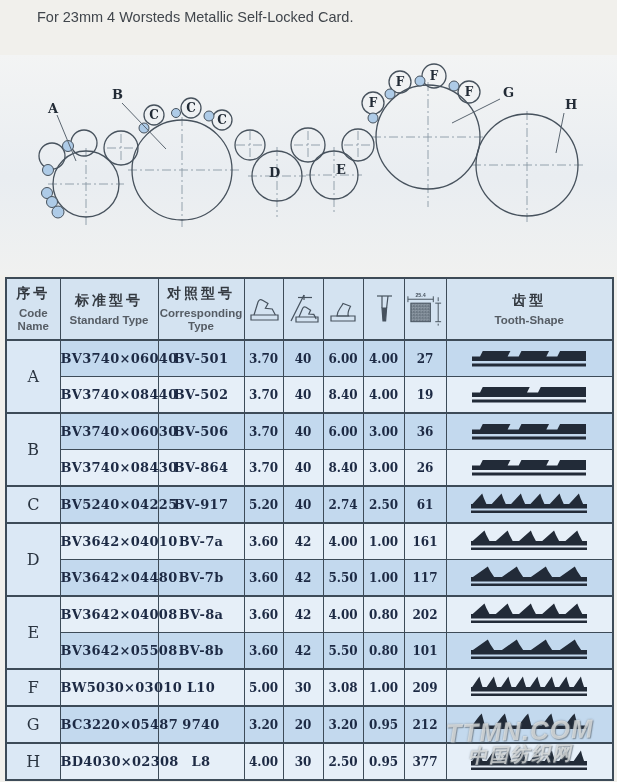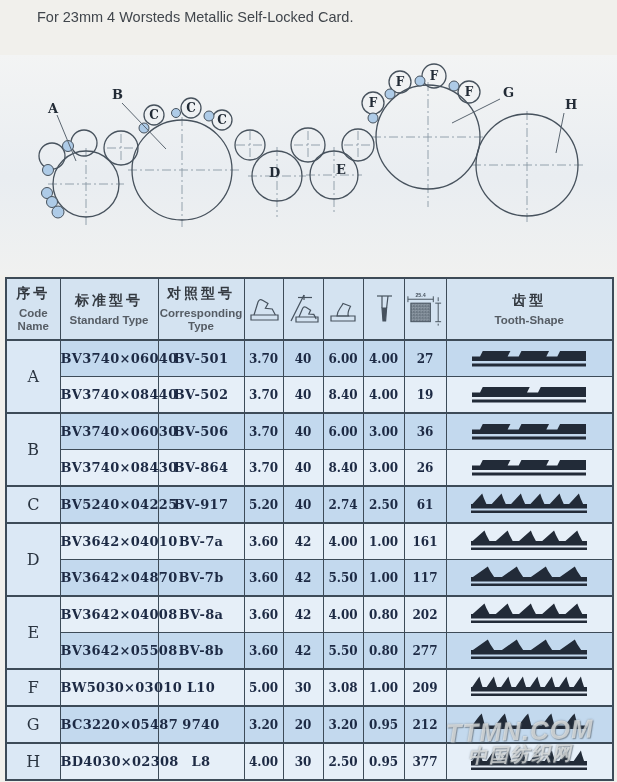--- a/index.html
+++ b/index.html
@@ -335,21 +335,21 @@
               <polygon points="0.5,13 13.456,1.5 15.312,6 19.023999999999997,13" fill="#222b38"></polygon>
               <polygon points="23.7,13 36.656,1.5 38.512,6 42.224,13" fill="#222b38"></polygon>
               <polygon points="46.9,13 59.855999999999995,1.5 61.711999999999996,6 65.42399999999999,13" fill="#222b38"></polygon>
               <polygon points="70.1,13 83.056,1.5 84.91199999999999,6 88.624,13" fill="#222b38"></polygon>
               <polygon points="93.3,13 106.256,1.5 108.112,6 111.824,13" fill="#222b38"></polygon>
               <rect x="0" y="12" width="116" height="4.5" fill="#222b38"></rect>
               <rect x="0" y="18.5" width="116" height="2.5" fill="#222b38"></rect>
             </svg></td>
         </tr>
         <tr class="dark">
-          <td class="model-cell">BV3642×04870</td>
+          <td class="model-cell">BV3642×04480</td>
           <td class="model-cell">BV-7b</td>
           <td class="value-cell">3.60</td>
           <td class="value-cell">42</td>
           <td class="value-cell">5.50</td>
           <td class="value-cell">1.00</td>
           <td class="value-cell">117</td>
           <td class="tooth-cell"><svg width="116" height="22" viewBox="0 0 116 22">
               <polygon points="0.5,13 16.82,1.5 19.14,6 23.779999999999998,13" fill="#222b38"></polygon>
               <polygon points="29.5,13 45.82,1.5 48.14,6 52.78,13" fill="#222b38"></polygon>
               <polygon points="58.5,13 74.82,1.5 77.14,6 81.78,13" fill="#222b38"></polygon>
@@ -377,21 +377,21 @@
               <rect x="0" y="18.5" width="116" height="2.5" fill="#222b38"></rect>
             </svg></td>
         </tr>
         <tr class="dark">
           <td class="model-cell">BV3642×05508</td>
           <td class="model-cell">BV-8b</td>
           <td class="value-cell">3.60</td>
           <td class="value-cell">42</td>
           <td class="value-cell">5.50</td>
           <td class="value-cell">0.80</td>
-          <td class="value-cell">277</td>
+          <td class="value-cell">101</td>
           <td class="tooth-cell"><svg width="116" height="22" viewBox="0 0 116 22">
               <polygon points="0.5,13 16.82,1.5 19.14,6 23.779999999999998,13" fill="#222b38"></polygon>
               <polygon points="29.5,13 45.82,1.5 48.14,6 52.78,13" fill="#222b38"></polygon>
               <polygon points="58.5,13 74.82,1.5 77.14,6 81.78,13" fill="#222b38"></polygon>
               <polygon points="87.5,13 103.82,1.5 106.14,6 110.78,13" fill="#222b38"></polygon>
               <rect x="0" y="12" width="116" height="4.5" fill="#222b38"></rect>
               <rect x="0" y="18.5" width="116" height="2.5" fill="#222b38"></rect>
             </svg></td>
         </tr>
         <tr class="light group-start">

